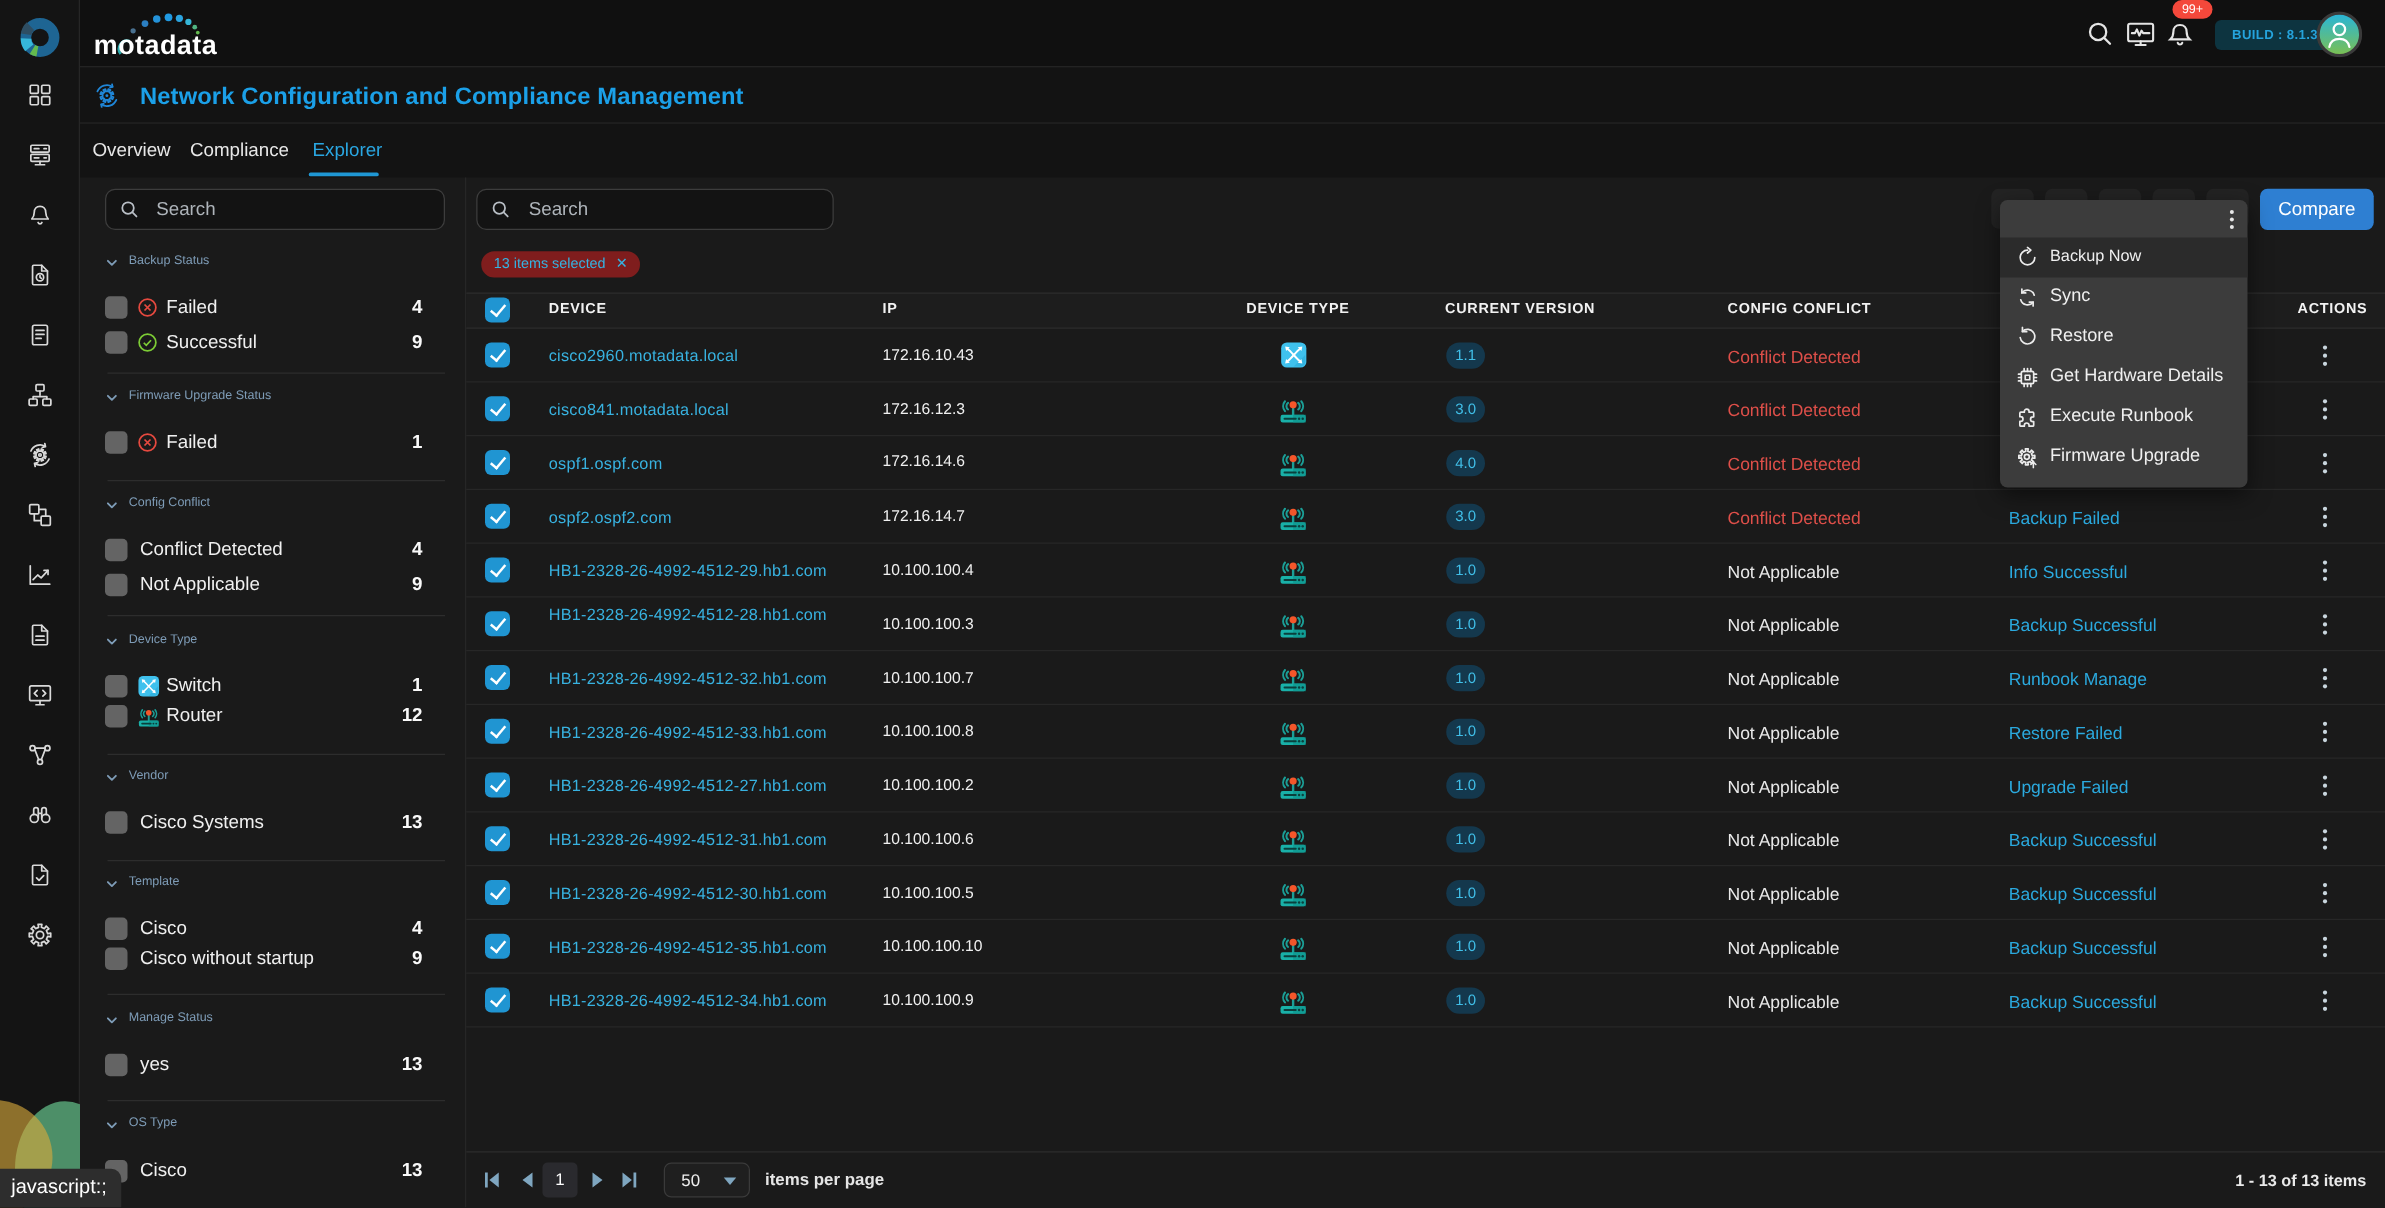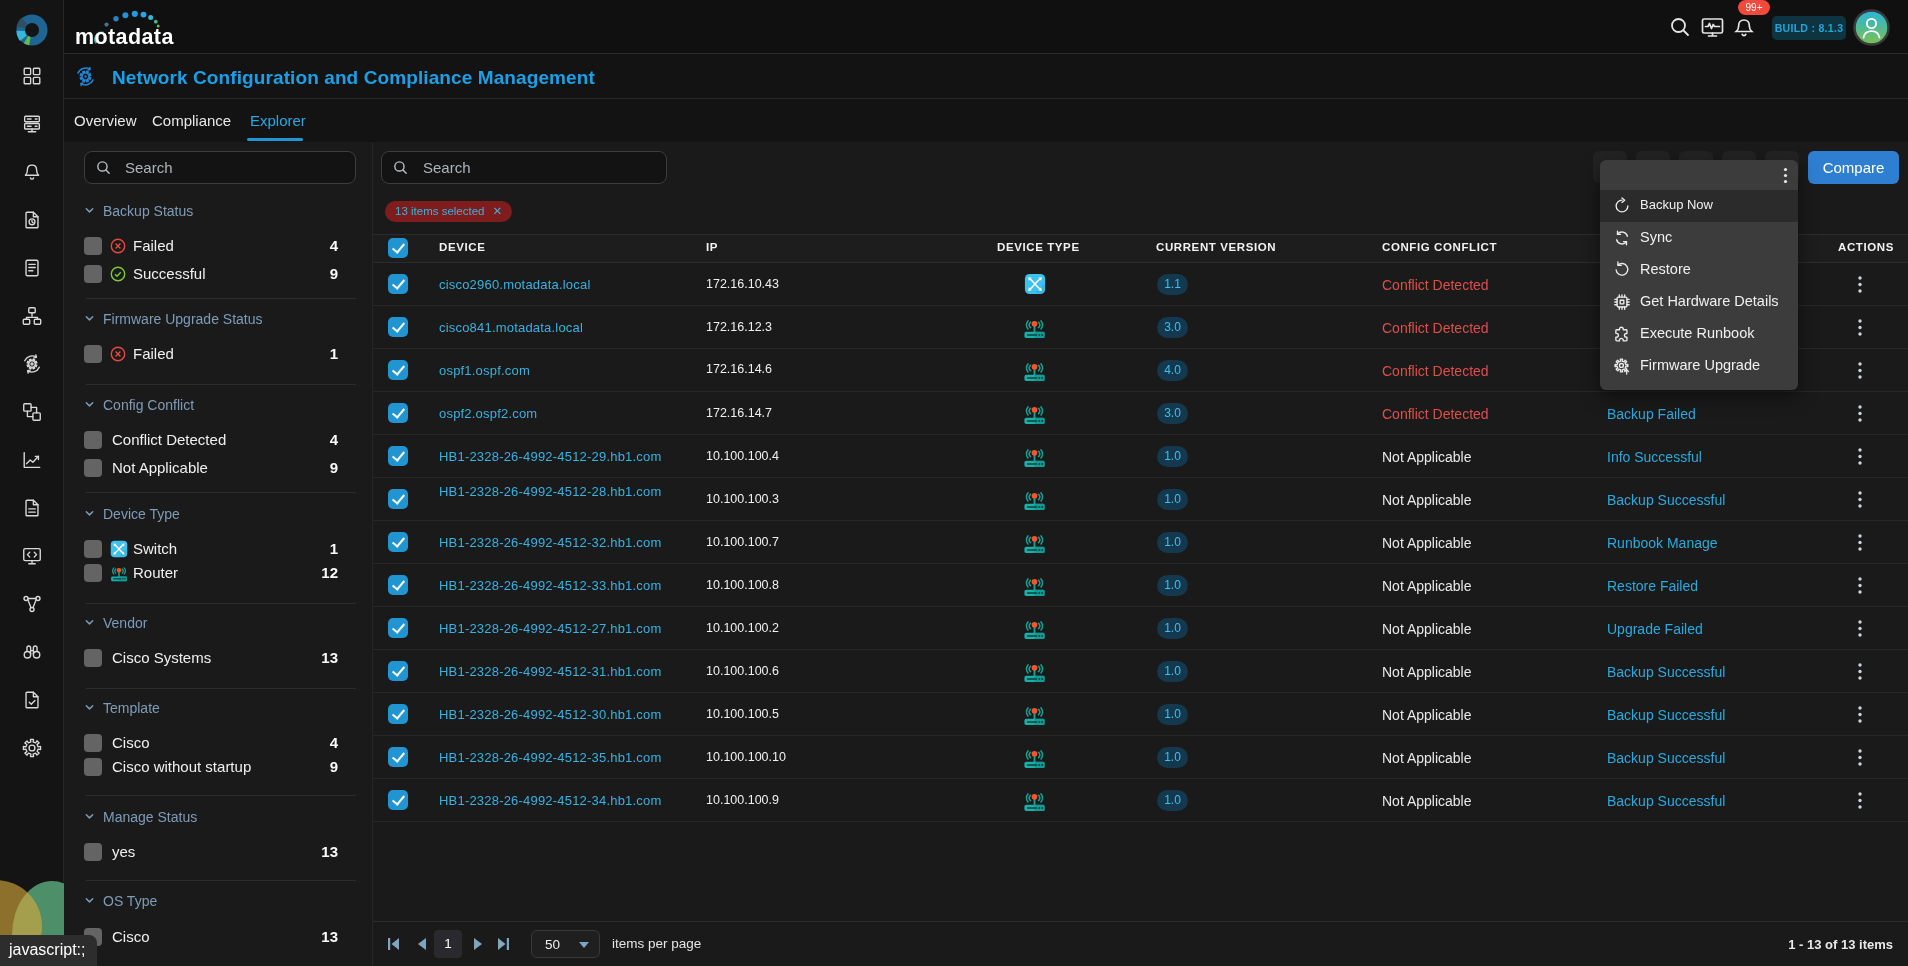--- a/index.html
+++ b/index.html
@@ -12,21 +12,21 @@
 .cb-on:after{content:"";position:absolute;left:6.5px;top:2.5px;width:5px;height:10px;border:solid #fff;border-width:0 2px 2px 0;transform:rotate(40deg)}
 .cb-off{position:absolute;width:18px;height:18px;border-radius:4px;background:#646464}
 .dev{position:absolute;font-size:13px;color:#38b2e0;letter-spacing:.2px}
 .ip{position:absolute;font-size:12.5px;color:#f0f0f0;letter-spacing:0}
 .vbadge{position:absolute;width:31px;height:21px;border-radius:10.5px;background:#14384d;color:#41bfe8;font-size:12px;text-align:center;line-height:21px}
 .conf-r{position:absolute;font-size:14px;color:#de4f49}
 .conf-g{position:absolute;font-size:14px;color:#e9e9e9}
 .stat{position:absolute;font-size:14px;color:#2ba9de}
 .kebab{position:absolute;width:4px;height:20px}
 .rowline{position:absolute;left:373px;width:1535px;height:1px;background:#272727}
-.fl-hdr{position:absolute;font-size:14px;color:#7e9cb7;white-space:nowrap}
+.fl-hdr{position:absolute;font-size:10px;color:#7e9cb7;white-space:nowrap}
 .fl-item{position:absolute;font-size:15px;color:#f0f0f0;white-space:nowrap}
 .fl-cnt{position:absolute;width:78px;text-align:right;font-size:15px;font-weight:bold;color:#fafafa}
 .fl-div{position:absolute;left:86px;width:270px;height:1px;background:#2d2d2d}
 .chev{position:absolute;width:11px;height:11px}
 .searchbox{position:absolute;height:33px;border:1px solid #3d3d3d;border-radius:8px;background:#131313}
 .ph{position:absolute;font-size:15px;color:#aeb4ba}
 .menu-item{position:absolute;left:1600px;width:198px;height:32px}
 .tbtn{position:absolute;top:151px;width:34px;height:32px;border-radius:6px;background:#232323}
 </style></head><body>
 
@@ -139,21 +139,21 @@
 <svg class="a" style="left:1700px;top:15px" width="25" height="24" viewBox="0 0 25 24" fill="none" stroke="#e4e4e4" stroke-width="1.7" stroke-linecap="round" stroke-linejoin="round">
 <rect x="2.5" y="4" width="20" height="14" rx="1.5"></rect>
     <path d="M12.5 18v3M8.5 21h8"></path>
 <path d="M5.5 11.5h2.5l1.5-3 2 5 1.7-4 1.3 2h5"></path>
   </svg>
 <svg class="a" style="left:1732px;top:16px" width="24" height="24" viewBox="0 0 24 24" fill="none" stroke="#e4e4e4" stroke-width="1.7" stroke-linecap="round">
 <path d="M12 4c-3.4 0-5.3 2.5-5.3 5.4 0 3.8-1.4 5.2-2.4 6.1h15.4c-1-.9-2.4-2.3-2.4-6.1C17.3 6.5 15.4 4 12 4z"></path>
 <path d="M10.2 18.3a1.9 1.9 0 0 0 3.6 0"></path>
   </svg>
 <div class="a txt" style="left:1738px;top:0;width:32px;height:15px;border-radius:8px;background:#f4483b;color:#fff;font-size:10px;font-weight:normal;text-align:center;line-height:15px">99+</div>
-<div class="a txt" style="left:1772px;top:16px;width:74px;height:24px;border-radius:5px;background:#0d3440;color:#25a3dc;font-size:10.5px;font-weight:bold;text-align:center;line-height:24px;letter-spacing:.3px">BUILD : 8.1.3</div>
+<div class="a txt" style="left:1772px;top:16px;width:96px;height:24px;border-radius:5px;background:#0d3440;color:#25a3dc;font-size:10.5px;font-weight:bold;text-align:center;line-height:24px;letter-spacing:.3px">BUILD : 8.1.3</div>
 <svg class="a" style="left:1853px;top:9px" width="37" height="37" viewBox="0 0 37 37">
 <defs>
       <linearGradient id="avg" x1="0" y1="0" x2="0" y2="1">
 <stop offset="0" stop-color="#27b5dc"></stop>
         <stop offset="1" stop-color="#7dc04f"></stop>
       </linearGradient>
     </defs>
 <circle cx="18.5" cy="18.5" r="17" fill="url(#avg)" stroke="#3a3a3a" stroke-width="2.5"></circle>
 <circle cx="18.5" cy="14.5" r="4.6" fill="none" stroke="#fff" stroke-width="1.8"></circle>
 <path d="M10.5 28.5c.8-4.2 4-6.4 8-6.4s7.2 2.2 8 6.4" fill="none" stroke="#fff" stroke-width="1.8" stroke-linecap="round"></path>
@@ -702,21 +702,21 @@
     <g fill="#7fa6c0">
       <path d="M1 1v12L8.5 7z"></path>
       <rect x="9.8" y="1" width="2.2" height="12"></rect>
     </g>
   </svg>
 <div class="a" style="left:531px;top:930px;width:69px;height:28px;border:1px solid #3a3a3a;border-radius:6px;background:#1f1f1f"></div>
 <div class="a txt" style="left:545px;top:937px;font-size:13.5px;color:#ededed">50</div>
 <svg class="a" style="left:578px;top:941px" width="12" height="8" viewBox="0 0 12 8">
     <path d="M1 1h10L6 7z" fill="#7fa6c0"></path>
   </svg>
-<div class="a txt" style="left:612px;top:936px;font-size:13.5px;font-weight:400;color:#e5e5e5">items per page</div>
+<div class="a txt" style="left:612px;top:936px;font-size:13.5px;font-weight:700;color:#e5e5e5">items per page</div>
 <div class="a txt" style="right:15px;top:937px;font-size:13px;font-weight:600;color:#e9e9e9">1 - 13 of 13 items</div>
 <div class="tbtn" style="left:1593px"></div>
 <div class="tbtn" style="left:1636px"></div>
 <div class="tbtn" style="left:1679px"></div>
 <div class="tbtn" style="left:1722px"></div>
 <div class="tbtn" style="left:1765px"></div>
 <div class="a txt" style="left:1808px;top:151px;width:91px;height:33px;border-radius:6px;background:#2e7fd2;color:#fff;font-size:15px;text-align:center;line-height:33px">Compare</div>
 <div class="a" style="left:1600px;top:160px;width:198px;height:230px;border-radius:6px;background:#3c3c3c;box-shadow:0 6px 18px rgba(0,0,0,.5)"></div>
 <svg class="a" style="left:1783px;top:167px" width="5" height="17" viewBox="0 0 5 17">
     <g fill="#e8e8e8">

